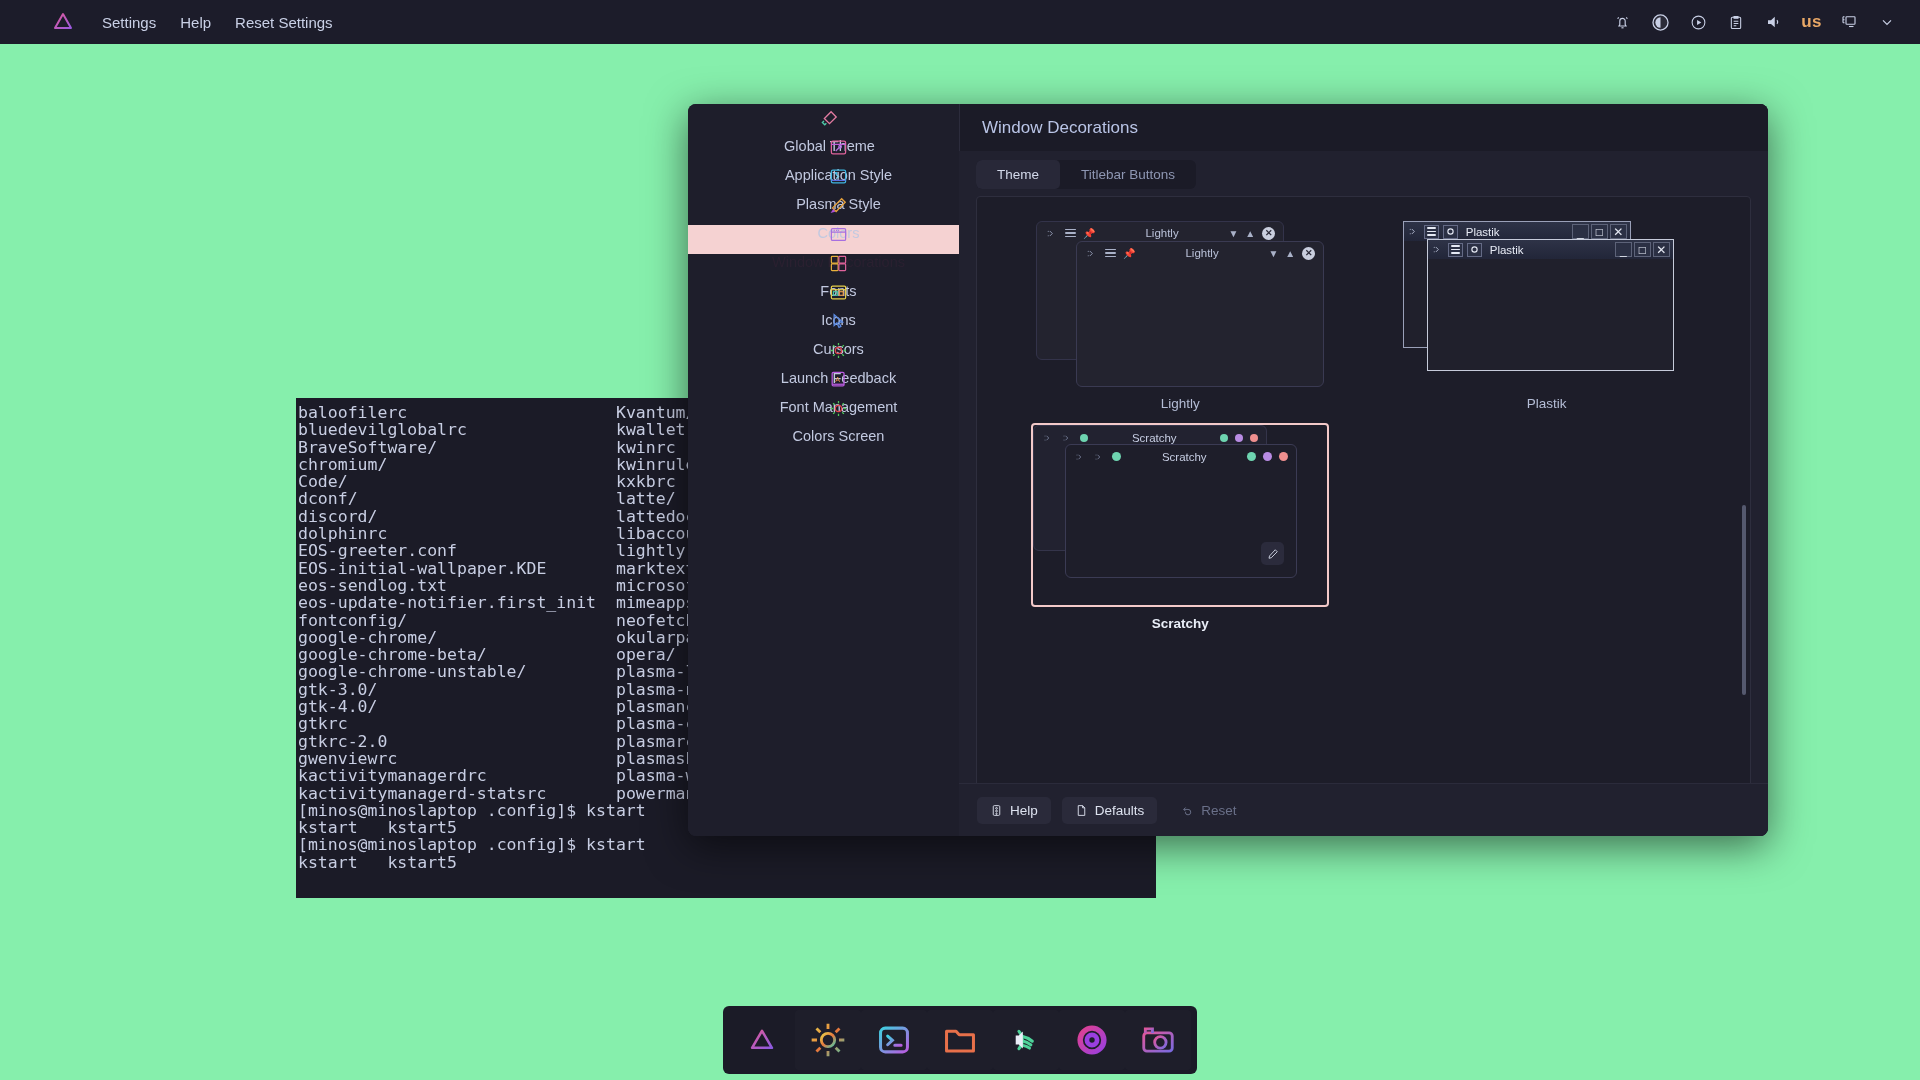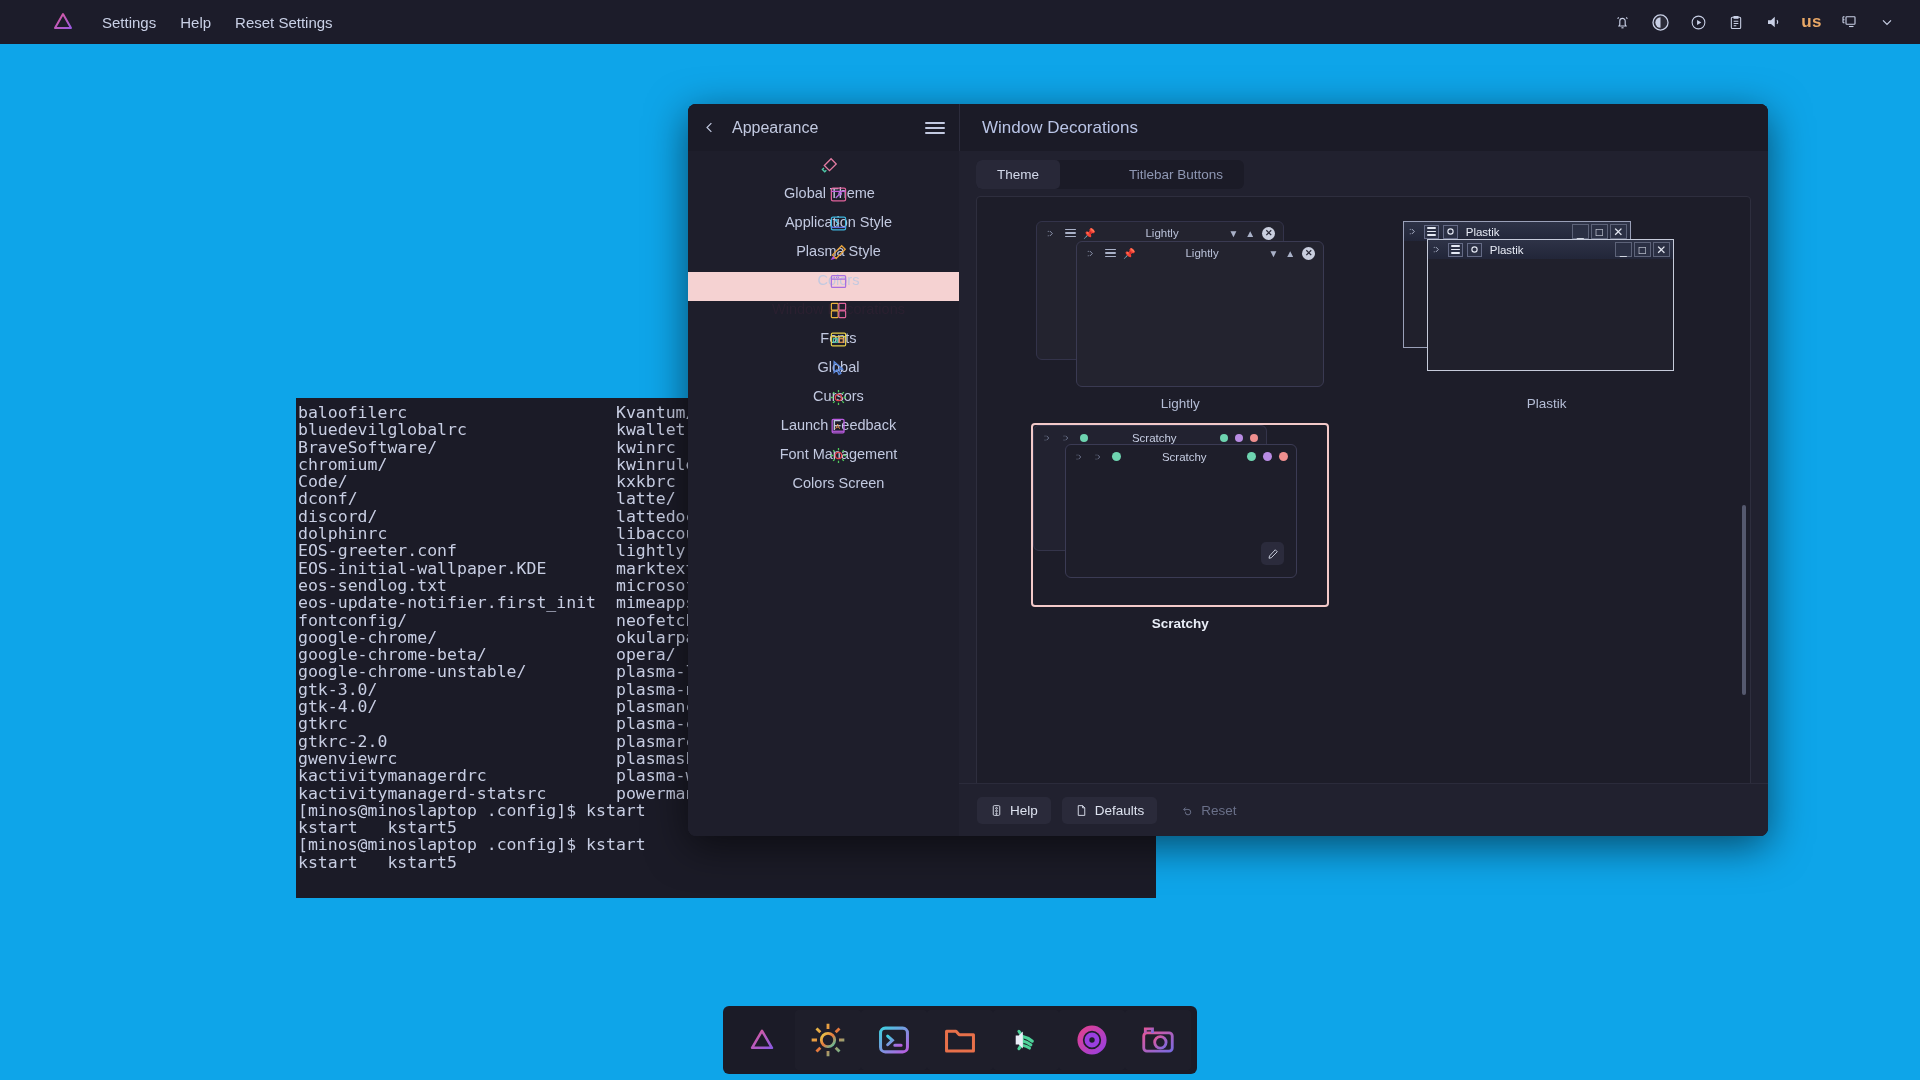--- a/index.html
+++ b/index.html
@@ -2,21 +2,21 @@
 <html><head>
 <meta charset="utf-8">
 <style>
   * { box-sizing: border-box; margin: 0; padding: 0; }
   html, body {
     width: 1920px; height: 1080px;
     background: #161620;
     font-family: "Liberation Sans", sans-serif;
     overflow: hidden;
   }
-  #root { position: relative; width: 1920px; height: 1080px; background: #0ea5e9; }
+  #root { position: relative; width: 1920px; height: 1080px; background: #86efac; }
 
   
   .toppanel {
     position: absolute; top: 0; left: 0; width: 1920px; height: 44px;
     background: #1c1c2a; display: flex; align-items: center;
     z-index: 60;
   }
   .tp-left { display: flex; align-items: center; gap: 0px; padding-left: 50px; }
   .tp-logo { width: 26px; height: 26px; margin-right: 14px; display:flex;align-items:center;justify-content:center; }
   .tp-menu { color: #c9d0e6; font-size: 15px; padding: 4px 12px; border-radius: 4px; white-space: nowrap; }
@@ -70,21 +70,21 @@
   .sb-ico { width: 19px; height: 19px; flex: none; display:flex;align-items:center;justify-content:center; }
 
   
   .main { flex: 1; display: flex; flex-direction: column; background: #21212f; position: relative; }
   .main-header {
     height: 47px; background: #1b1b27; display: flex; align-items: center;
     padding-left: 22px; border-left: 1px solid #2c2c3c;
   }
   .main-title { color: #b9c4e6; font-size: 17px; }
   .tabrow { padding: 9px 0 0 17px; }
-  .tabs { display: inline-flex; background: #1b1b27; border-radius: 6px; overflow: hidden; gap: 48px; }
+  .tabs { display: inline-flex; background: #1b1b27; border-radius: 6px; overflow: hidden; }
   .tab { padding: 7px 21px; font-size: 13.5px; color: #8e97b3; }
   .tab.active { background: #282838; color: #d3d9ea; border-radius: 5px; }
 
   .previews {
     margin: 7px 17px 0 17px; flex: 1; background: #1d1d29;
     border: 1px solid #2e2e3e; border-radius: 4px; position: relative; overflow: hidden;
   }
   .grid { display: flex; flex-wrap: wrap; padding: 12px 20px; gap: 0 0; }
   .cell { width: 50%; display: flex; flex-direction: column; align-items: center; padding-top: 12px; }
   .cell-label { margin-top: 9px; font-size: 13.5px; color: #b4bdd6; }
@@ -276,33 +276,20 @@
       <div class="term-col c1"><div class="term-line">baloofilerc</div><div class="term-line">bluedevilglobalrc</div><div class="term-line">BraveSoftware/</div><div class="term-line">chromium/</div><div class="term-line">Code/</div><div class="term-line">dconf/</div><div class="term-line">discord/</div><div class="term-line">dolphinrc</div><div class="term-line">EOS-greeter.conf</div><div class="term-line">EOS-initial-wallpaper.KDE</div><div class="term-line">eos-sendlog.txt</div><div class="term-line">eos-update-notifier.first_init</div><div class="term-line">fontconfig/</div><div class="term-line">google-chrome/</div><div class="term-line">google-chrome-beta/</div><div class="term-line">google-chrome-unstable/</div><div class="term-line">gtk-3.0/</div><div class="term-line">gtk-4.0/</div><div class="term-line">gtkrc</div><div class="term-line">gtkrc-2.0</div><div class="term-line">gwenviewrc</div><div class="term-line">kactivitymanagerdrc</div><div class="term-line">kactivitymanagerd-statsrc</div></div>
       <div class="term-col c2"><div class="term-line">Kvantum/</div><div class="term-line">kwalletr</div><div class="term-line">kwinrc</div><div class="term-line">kwinrule</div><div class="term-line">kxkbrc</div><div class="term-line">latte/</div><div class="term-line">lattedoc</div><div class="term-line">libaccou</div><div class="term-line">lightlyr</div><div class="term-line">marktext</div><div class="term-line">microsof</div><div class="term-line">mimeapps</div><div class="term-line">neofetch</div><div class="term-line">okularpa</div><div class="term-line">opera/</div><div class="term-line">plasma-l</div><div class="term-line">plasma-n</div><div class="term-line">plasmanc</div><div class="term-line">plasma-c</div><div class="term-line">plasmarc</div><div class="term-line">plasmash</div><div class="term-line">plasma-w</div><div class="term-line">powerman</div></div>
     </div>
     <div class="term-tail"><div class="term-line">[minos@minoslaptop .config]$ kstart</div><div class="term-line">kstart   kstart5</div><div class="term-line">[minos@minoslaptop .config]$ kstart</div><div class="term-line">kstart   kstart5</div></div>
     <div class="term-scroll"></div>
   </div>
 
   <div class="win">
 
     <div class="sidebar">
-      <div class="sb-header">
-        <div class="sb-back">
-          <svg width="15" height="15" viewBox="0 0 24 24" fill="none" stroke="#c2c9e0" stroke-width="1.9">
-              <path d="M15 5 8 12l7 7"></path>
-            </svg>
-        </div>
-        <div class="sb-title">Appearance</div>
-        <div class="sb-burger">
-            <i></i>
-            <i></i>
-            <i></i>
-          </div>
-      </div>
       <div class="sb-list" id="sidebar-list">
           <div class="sb-item">
             <span class="sb-ico">
               <svg width="19" height="19" viewBox="0 0 24 24" fill="none" stroke="#e07aa0" stroke-width="1.7">
                 <path d="M14 3.5 20.5 10 12 18.5 5.5 12z"></path>
                 <path d="M5 15l-2 2 3 3 2-2" stroke="#4ec9a8"></path>
               </svg>
             </span>
             <span>Global Theme</span>
           </div>
@@ -360,21 +347,21 @@
           </div>
           <div class="sb-item indent">
             <span class="sb-ico">
               <svg width="19" height="19" viewBox="0 0 24 24" fill="none" stroke="#e8d04a" stroke-width="1.5">
                 <rect x="3" y="4" width="18" height="16" rx="1.5"></rect>
                 <path d="M3 8.5h18"></path>
                 <rect x="5.5" y="11" width="5" height="4.5" stroke="#4ec9a8"></rect>
                 <rect x="13" y="11" width="5" height="4.5" stroke="#e89a4a"></rect>
               </svg>
             </span>
-            <span>Global</span>
+            <span>Icons</span>
           </div>
           <div class="sb-item indent">
             <span class="sb-ico">
               <svg width="19" height="19" viewBox="0 0 24 24" fill="none" stroke="#5b8ae0" stroke-width="1.7">
                 <path d="M6.5 3.5 6.5 17 10 13.8 12.6 19.5 15 18.3 12.5 13 17 12.6z"></path>
               </svg>
             </span>
             <span>Cursors</span>
           </div>
           <div class="sb-item indent">

